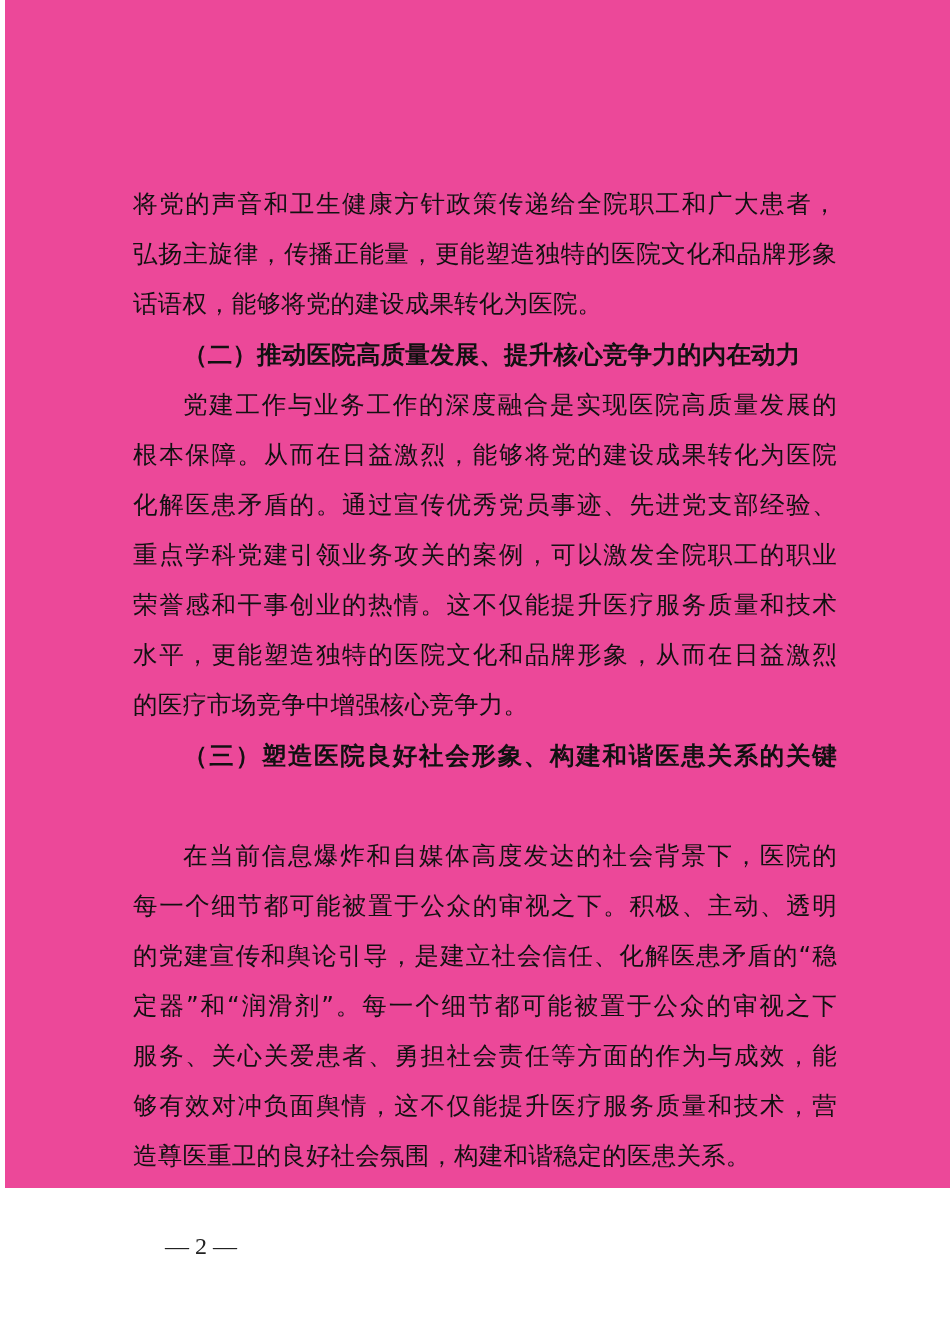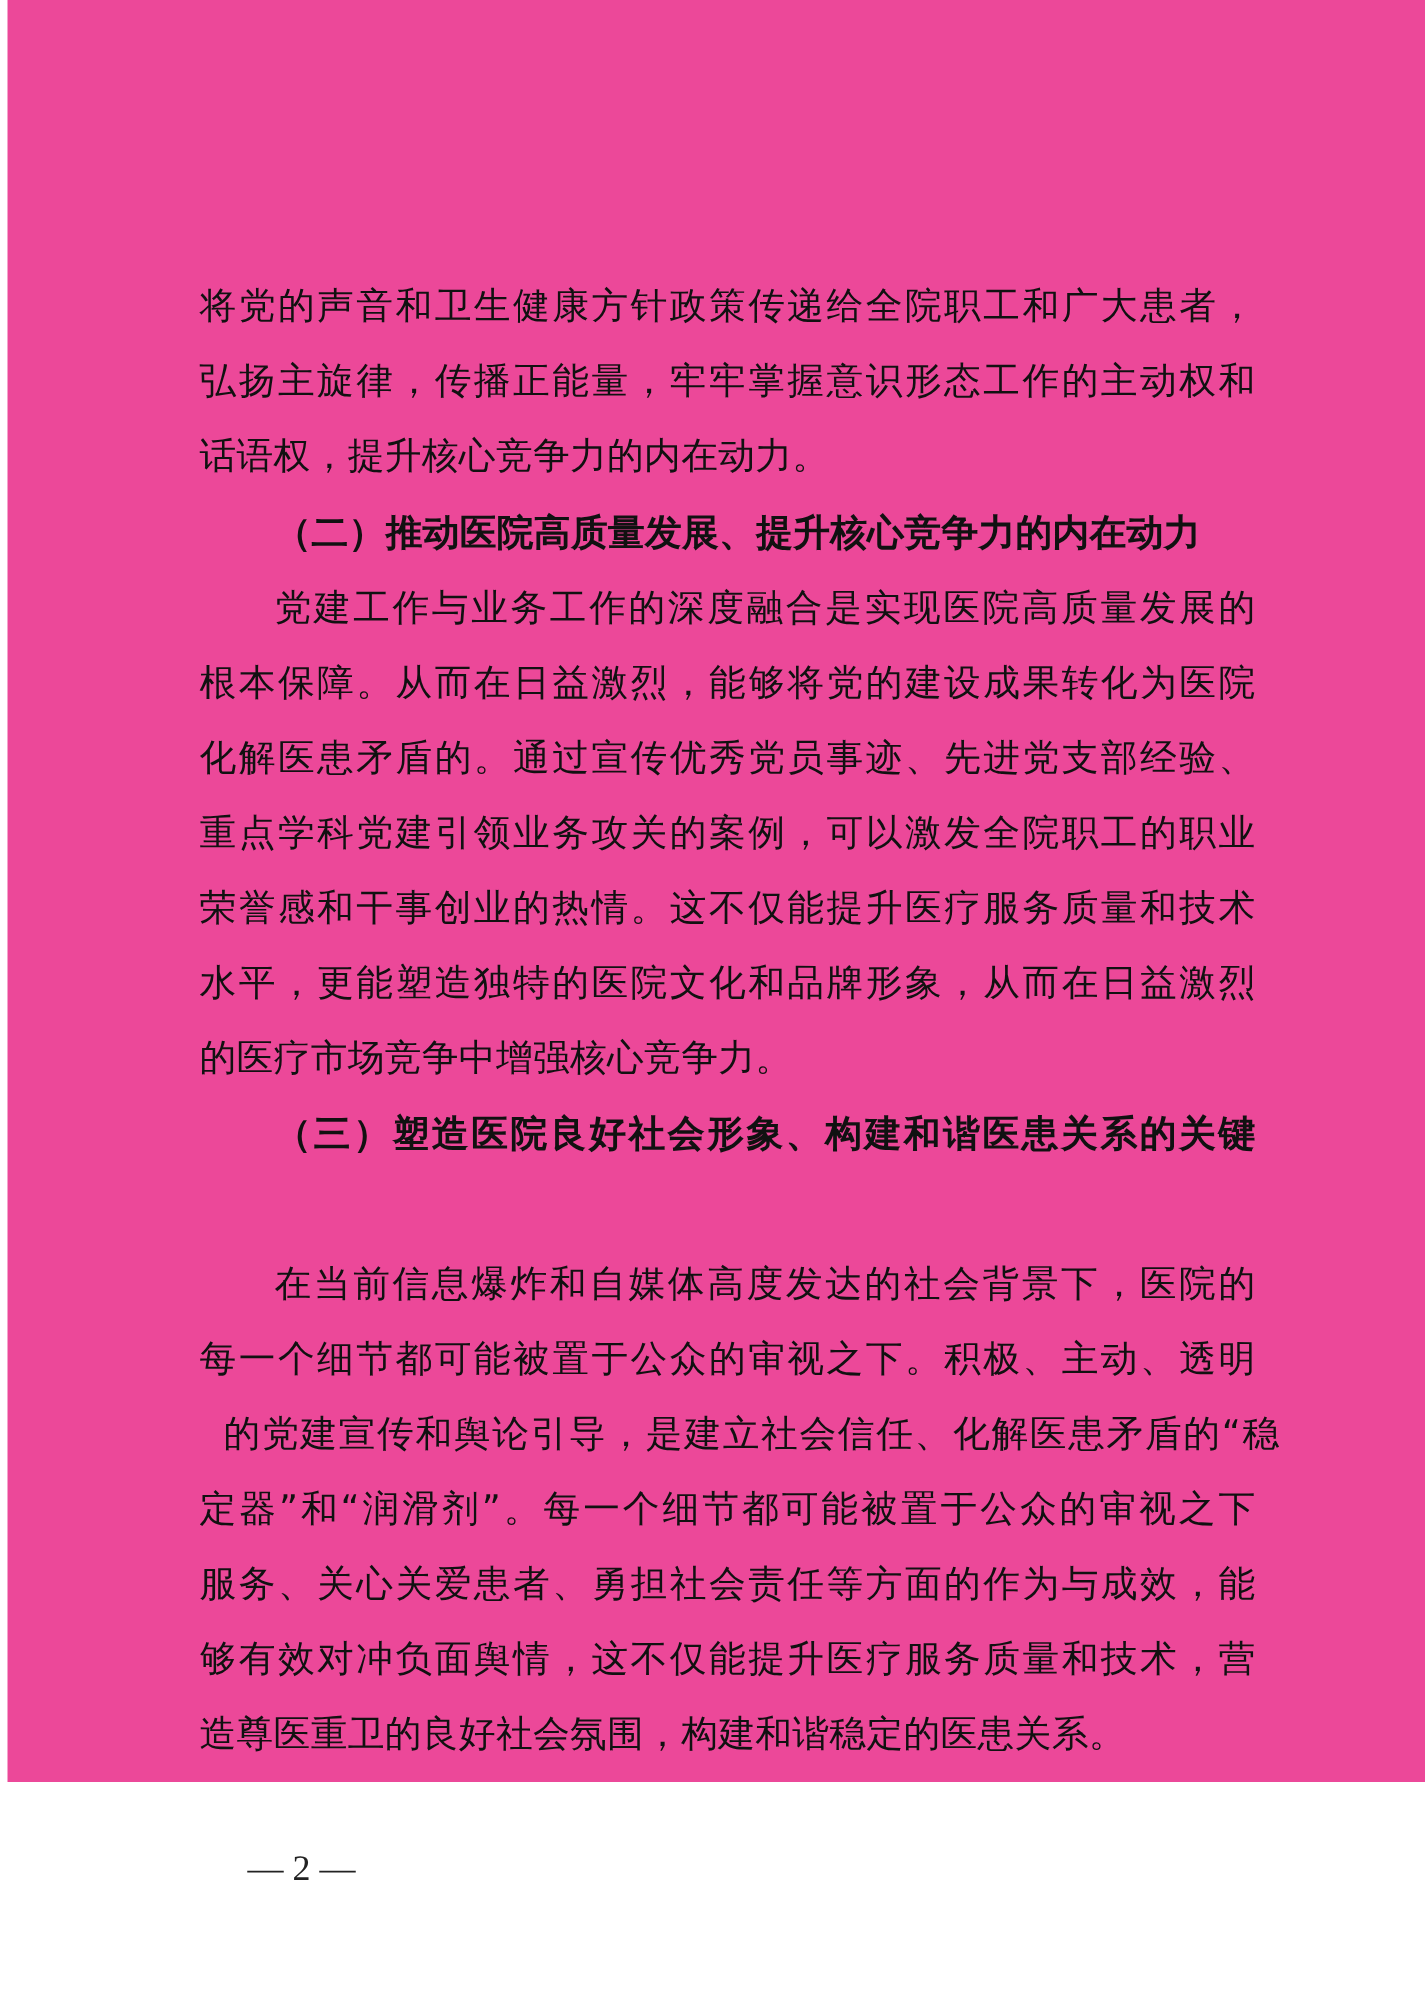--- a/index.html
+++ b/index.html
@@ -31,38 +31,38 @@
       color: #222222;
       white-space: nowrap;
     }
   </style>
 </head>
 <body>
 
 <div class="page">
 
   <div class="line" style="top:188px;">将党的声音和卫生健康方针政策传递给全院职工和广大患者，</div>
-  <div class="line" style="top:238px;">弘扬主旋律，传播正能量，牢牢掌握意识形态工作的主动权和</div>
-  <div class="line last" style="top:288px;">话语权，提升核心竞争力的内在动力。</div>
+  <div class="line" style="top:238px;">弘扬主旋律，传播正能量，更能塑造独特的医院文化和品牌形象</div>
+  <div class="line last" style="top:288px;">话语权，能够将党的建设成果转化为医院。</div>
 
   <div class="line heading indent last" style="top:339px;">（二）推动医院高质量发展、提升核心竞争力的内在动力</div>
 
   <div class="line indent" style="top:389px;">党建工作与业务工作的深度融合是实现医院高质量发展的</div>
   <div class="line" style="top:439px;">根本保障。从而在日益激烈，能够将党的建设成果转化为医院</div>
   <div class="line" style="top:489px;">化解医患矛盾的。通过宣传优秀党员事迹、先进党支部经验、</div>
   <div class="line" style="top:539px;">重点学科党建引领业务攻关的案例，可以激发全院职工的职业</div>
   <div class="line" style="top:589px;">荣誉感和干事创业的热情。这不仅能提升医疗服务质量和技术</div>
   <div class="line" style="top:639px;">水平，更能塑造独特的医院文化和品牌形象，从而在日益激烈</div>
   <div class="line heading indent" style="top:740px;">（三）塑造医院良好社会形象、构建和谐医患关系的关键</div>
 
   <div class="line last" style="top:689px;">的医疗市场竞争中增强核心竞争力。</div>
 
   <div class="line indent" style="top:840px;">在当前信息爆炸和自媒体高度发达的社会背景下，医院的</div>
   <div class="line" style="top:890px;">每一个细节都可能被置于公众的审视之下。积极、主动、透明</div>
-  <div class="line" style="top:940px;margin-left:16px;">的党建宣传和舆论引导，是建立社会信任、化解医患矛盾的“稳</div>
+  <div class="line" style="top:940px;">的党建宣传和舆论引导，是建立社会信任、化解医患矛盾的“稳</div>
   <div class="line" style="top:990px;">定器”和“润滑剂”。每一个细节都可能被置于公众的审视之下</div>
   <div class="line" style="top:1040px;">服务、关心关爱患者、勇担社会责任等方面的作为与成效，能</div>
   <div class="line" style="top:1090px;">够有效对冲负面舆情，这不仅能提升医疗服务质量和技术，营</div>
   <div class="line last" style="top:1140px;">造尊医重卫的良好社会氛围，构建和谐稳定的医患关系。</div>
 
   <div class="page-number">— 2 —</div>
 
 </div>
 
 </body></html>

